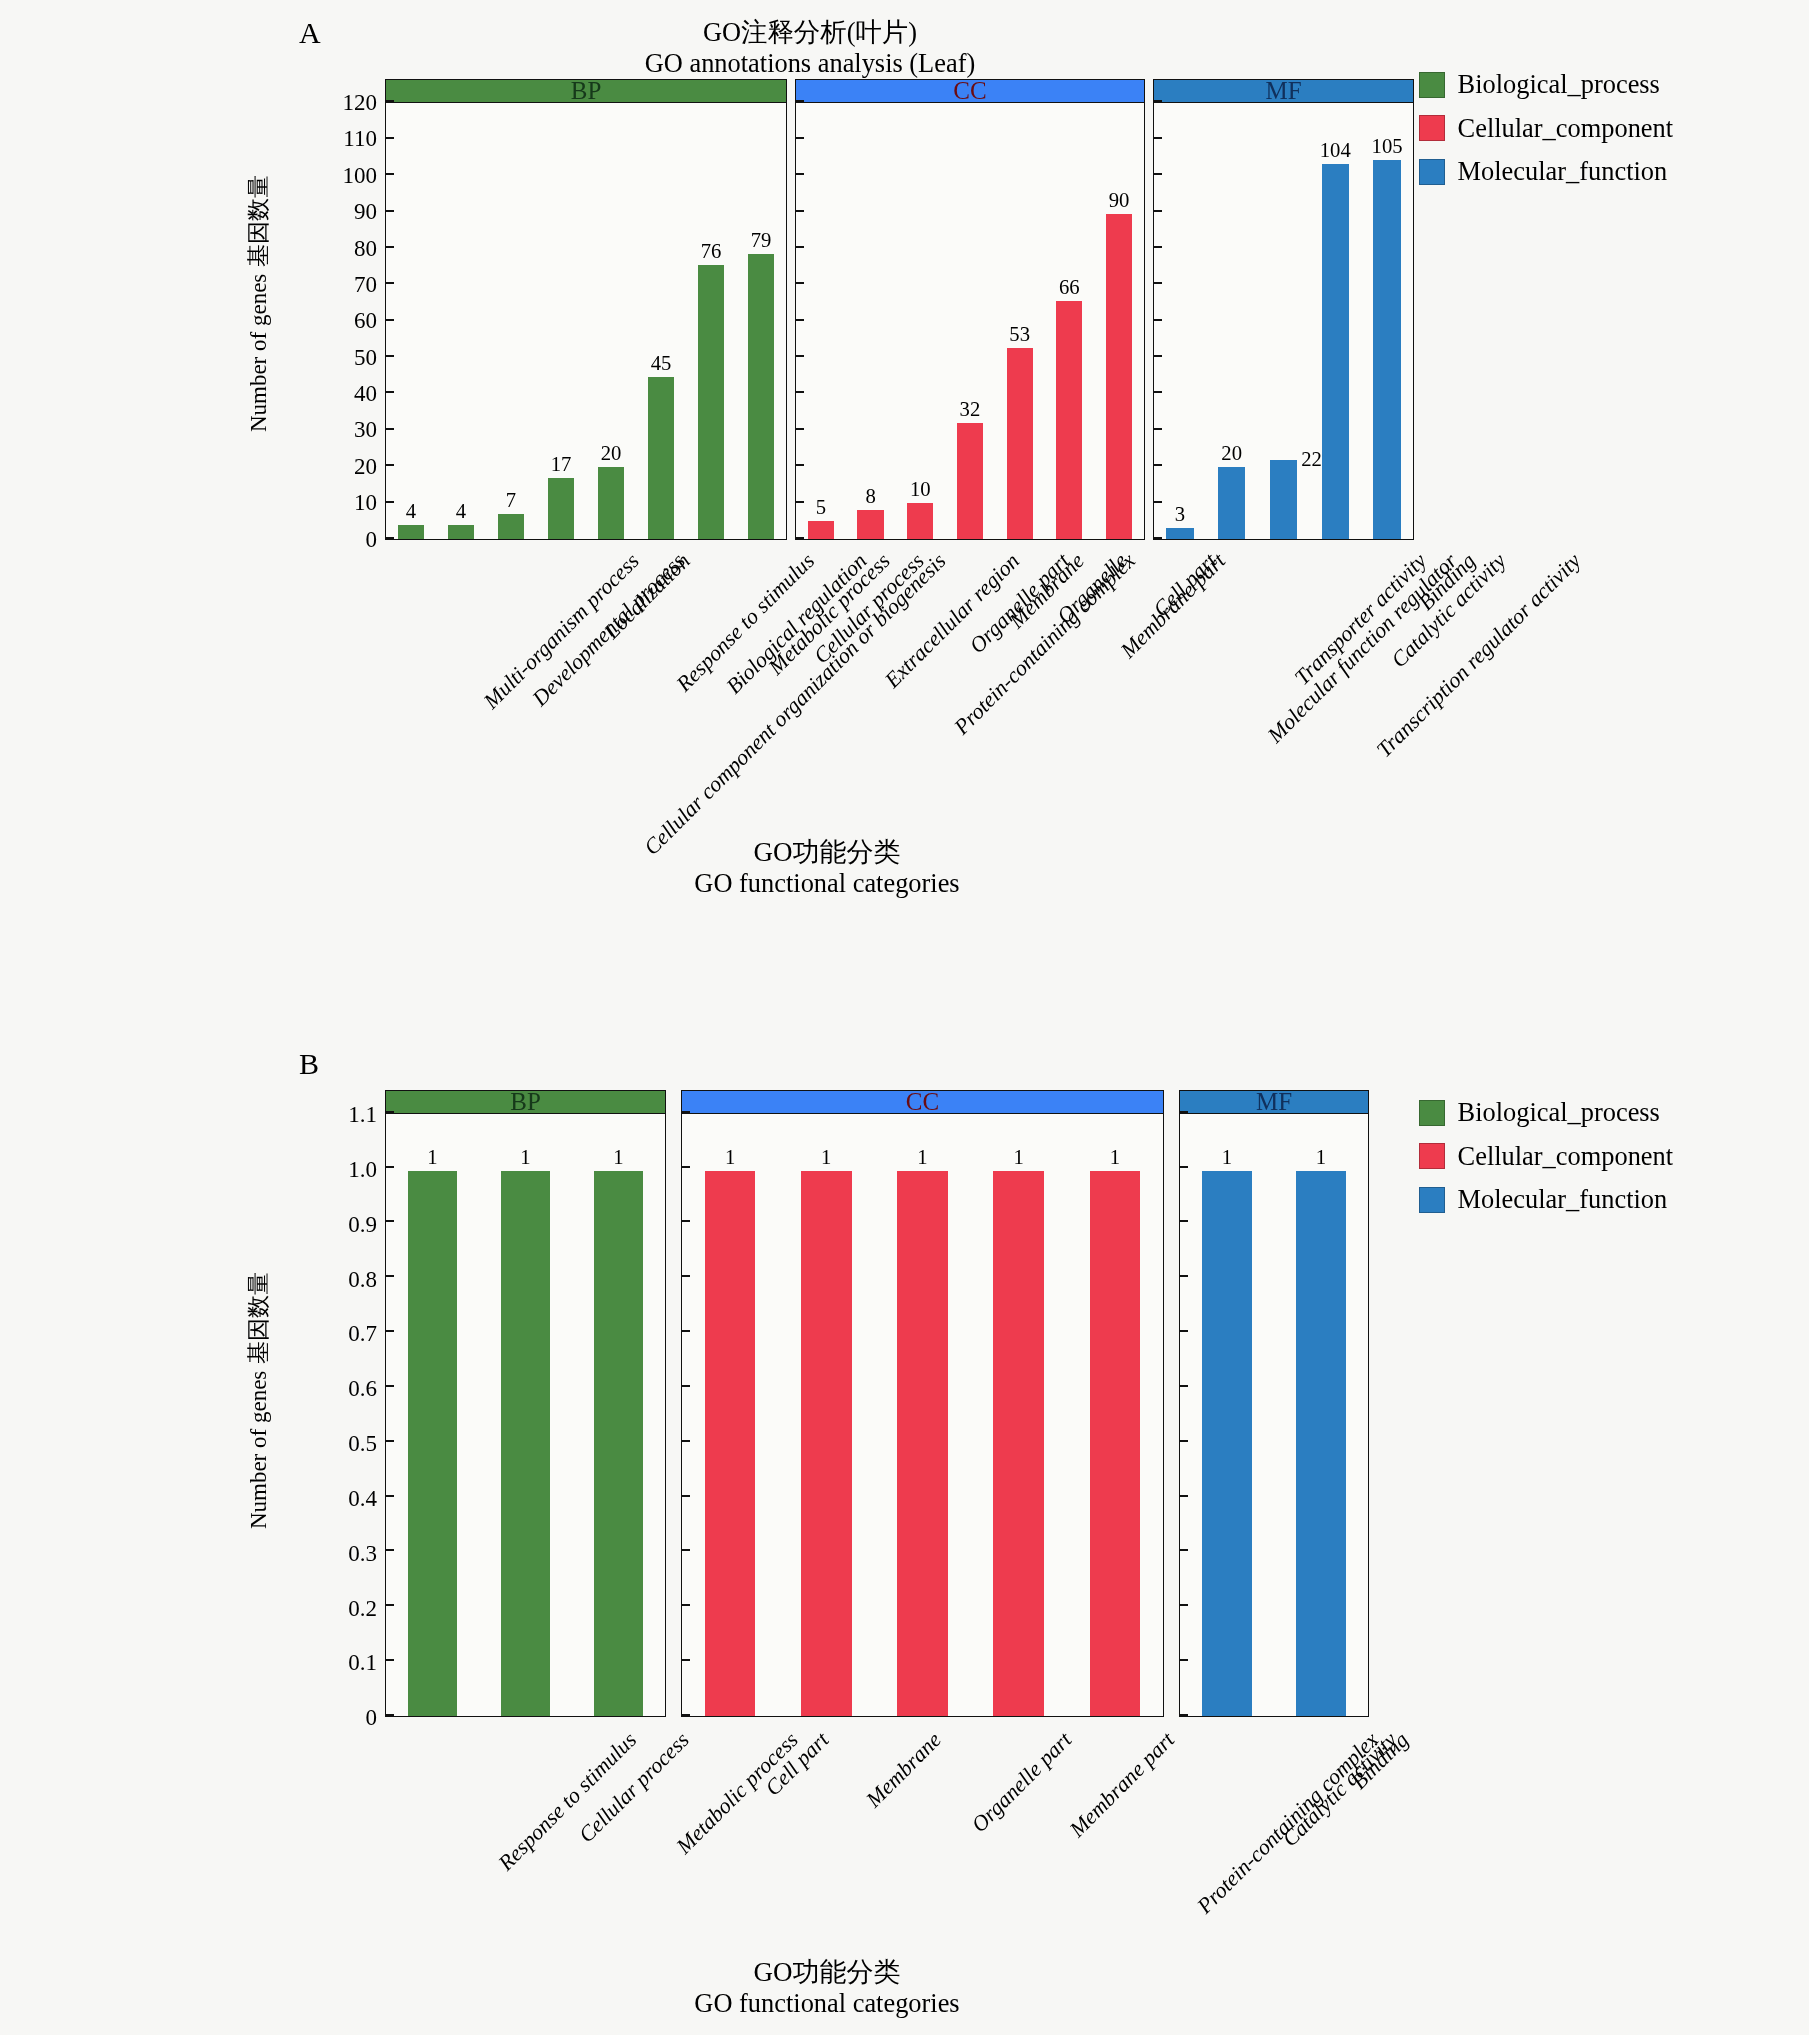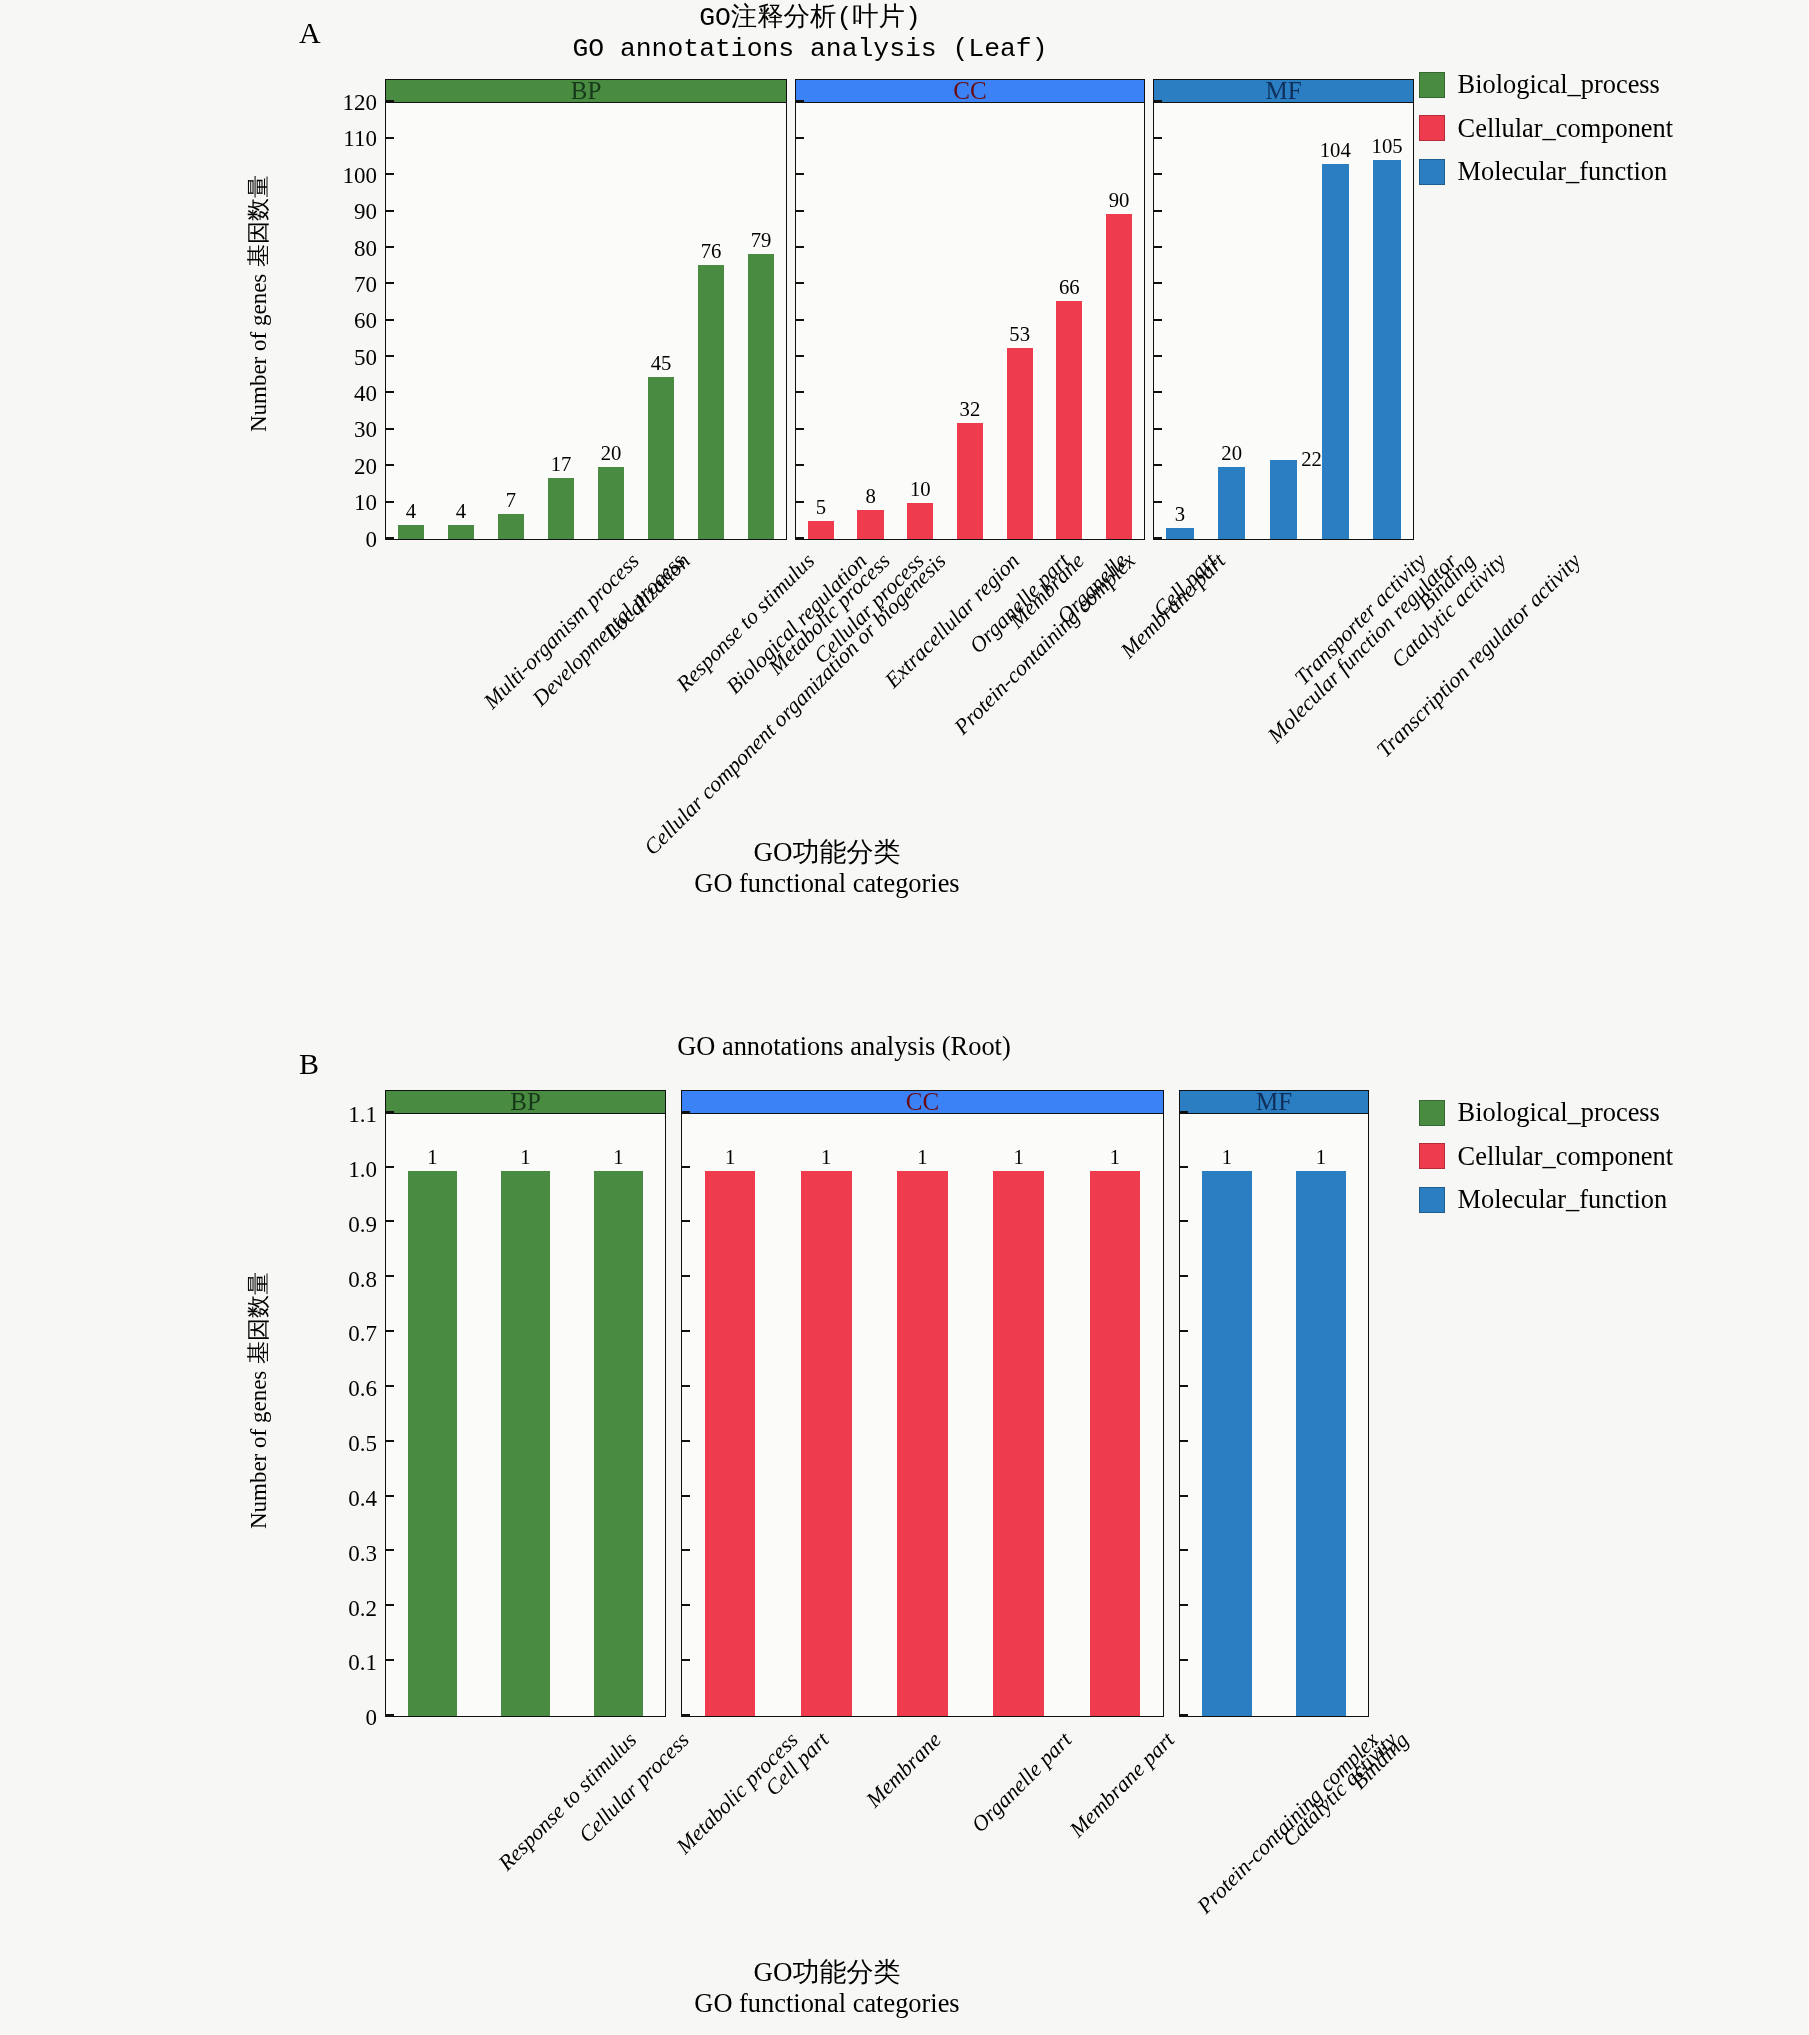--- a/index.html
+++ b/index.html
@@ -95,21 +95,21 @@
   .legend-sw{width:24px;height:24px;margin-right:12.6px;border:0.6px solid rgba(0,0,0,.25);}
   .legend-txt{font-size:26.4px;white-space:nowrap;}
 </style>
 </head>
 <body>
 
 <div class="panel" id="panelA-root" style="left:0;top:0;width:1810px;height:948px;">
 
   <div class="panel-letter" style="position:absolute;left:299px;top:16px;">A</div>
 
-  <div class="fig-title" style="position:absolute;left:540px;top:3px;width:540px;font-family:Liberation Mono, monospace;">
+  <div class="fig-title" style="position:absolute;left:540px;top:17px;width:540px;">
     <span class="cn">GO注释分析(叶片)</span>
     <span class="en">GO annotations analysis (Leaf)</span>
   </div>
 
   <div style="position:absolute;left:224px;top:190px;width:63px;height:230px;">
     <div class="ylab-stack" style="left:-86px;top:98px;width:241px;justify-content:center;">
       <span>基因数量</span>
       <span>Number of genes</span>
     </div>
   </div>
@@ -316,21 +316,20 @@
         <span class="legend-txt">Molecular_function</span>
       </div>
     </div>
 </div>
 
 <div class="panel" id="panelB-root" style="left:0;top:1017px;width:1810px;height:1019px;">
 
   <div class="panel-letter" style="position:absolute;left:299px;top:30px;">B</div>
 
   <div class="fig-title" style="position:absolute;left:574px;top:13.8px;width:540px;">
-    <span class="en">GO annotations analysis (Root)</span>
   </div>
 
   <div style="position:absolute;left:224px;top:270px;width:63px;height:230px;">
     <div class="ylab-stack" style="left:-86px;top:98px;width:241px;justify-content:center;">
       <span>基因数量</span>
       <span>Number of genes</span>
     </div>
   </div>
 
   <div class="ticks" style="position:absolute;left:270px;top:98px;width:115px;height:603px;">

